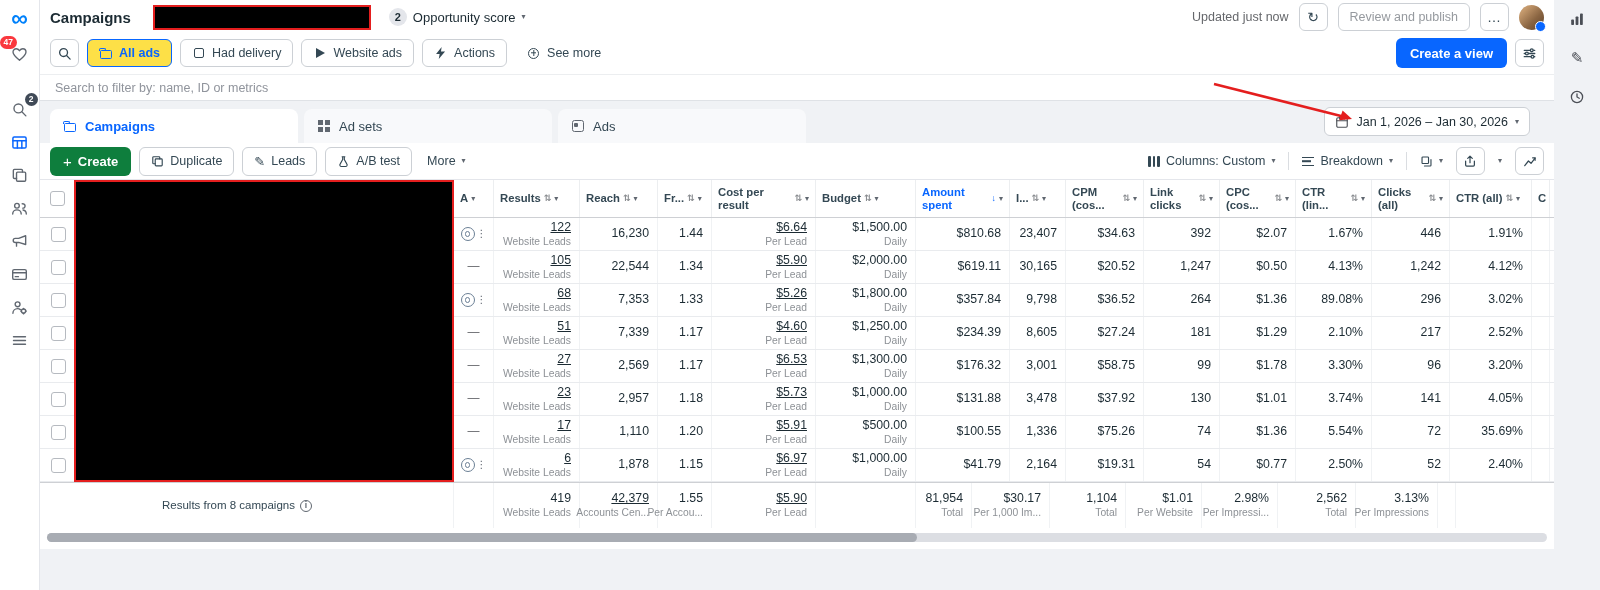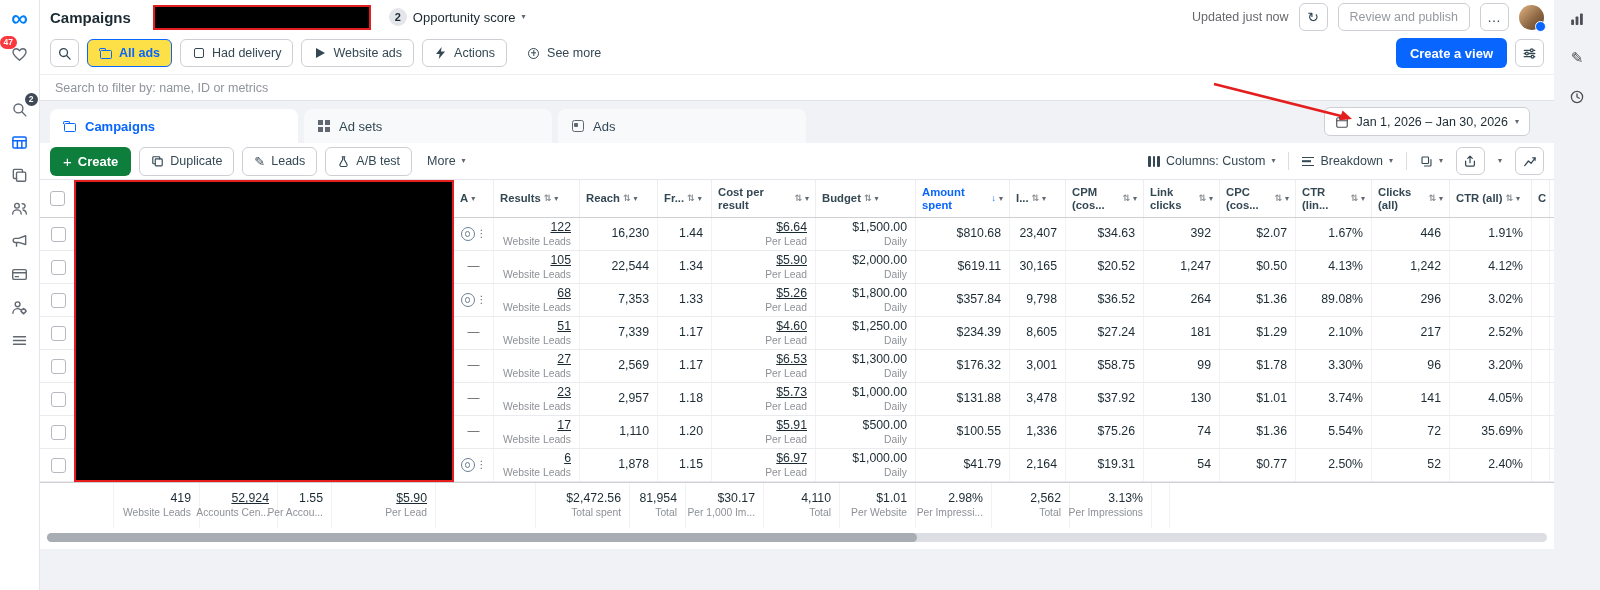--- a/index.html
+++ b/index.html
@@ -864,52 +864,52 @@
               <span class="val">52</span>
             </div>
             <div class="td num" style="width:82px">
               <span class="val">2.40%</span>
             </div>
             <div class="td num" style="width:18px"></div>
           </div>
         </div>
       <div class="tfoot">
           <div class="td cbc" style="width:34px"></div>
+          <div class="td footlabel" style="width:380px">
+            <span>Results from 8 campaigns</span>
+            <span class="info-i">i</span>
+          </div>
           <div class="td attrc" style="width:40px"></div>
           <div class="td num" style="width:86px">
             <span class="val">419</span>
             <span class="sub">Website Leads</span>
           </div>
           <div class="td num" style="width:78px">
-            <span class="val link">52,924</span>
+            <span class="val link">42,379</span>
             <span class="sub">Accounts Cen...</span>
           </div>
           <div class="td num" style="width:54px">
             <span class="val">1.55</span>
             <span class="sub">Per Accou...</span>
           </div>
           <div class="td num" style="width:104px">
             <span class="val link">$5.90</span>
             <span class="sub">Per Lead</span>
           </div>
           <div class="td num" style="width:100px"></div>
-          <div class="td num" style="width:94px">
-            <span class="val">$2,472.56</span>
-            <span class="sub">Total spent</span>
-          </div>
           <div class="td num" style="width:56px">
             <span class="val">81,954</span>
             <span class="sub">Total</span>
           </div>
           <div class="td num" style="width:78px">
             <span class="val">$30.17</span>
             <span class="sub">Per 1,000 Im...</span>
           </div>
           <div class="td num" style="width:76px">
-            <span class="val">4,110</span>
+            <span class="val">1,104</span>
             <span class="sub">Total</span>
           </div>
           <div class="td num" style="width:76px">
             <span class="val">$1.01</span>
             <span class="sub">Per Website</span>
           </div>
           <div class="td num" style="width:76px">
             <span class="val">2.98%</span>
             <span class="sub">Per Impressi...</span>
           </div>

